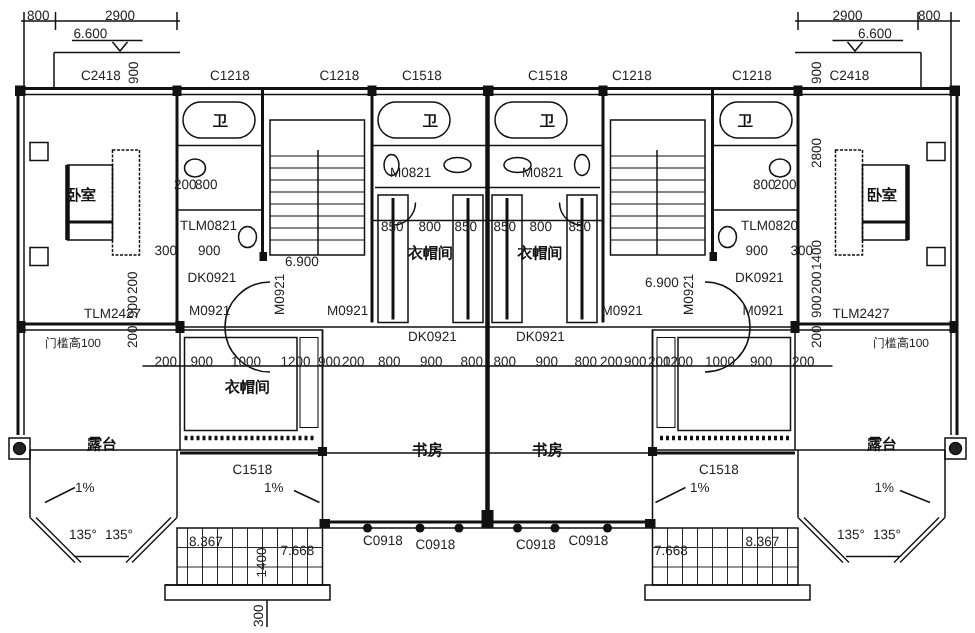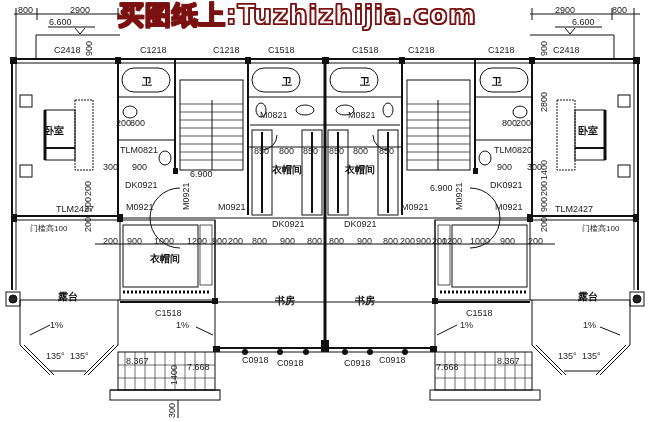--- a/index.html
+++ b/index.html
@@ -243,21 +243,20 @@
     <rect x="430" y="346" width="7" height="6"></rect>
     <circle cx="245" cy="352" r="3"></circle>
         <circle cx="280" cy="352" r="3"></circle>
         <circle cx="306" cy="352" r="3"></circle>
     <circle cx="345" cy="352" r="3"></circle>
         <circle cx="370" cy="352" r="3"></circle>
         <circle cx="405" cy="352" r="3"></circle>
   </g>
 </svg>
 
-<div class="wm">买图纸上:Tuzhizhijia.com</div>
 
 <div class="lbl" style="left:18px;top:6px;">800</div>
 <div class="lbl" style="left:70px;top:6px;">2900</div>
 <div class="lbl" style="left:49px;top:18px;">6.600</div>
 <div class="lbl" style="left:555px;top:6px;">2900</div>
 <div class="lbl" style="left:612px;top:6px;">800</div>
 <div class="lbl" style="left:572px;top:18px;">6.600</div>
 <div class="lbl vert" style="left:85px;top:56px;">900</div>
 <div class="lbl vert" style="left:540px;top:56px;">900</div>
 <div class="lbl vert" style="left:540px;top:112px;">2800</div>

